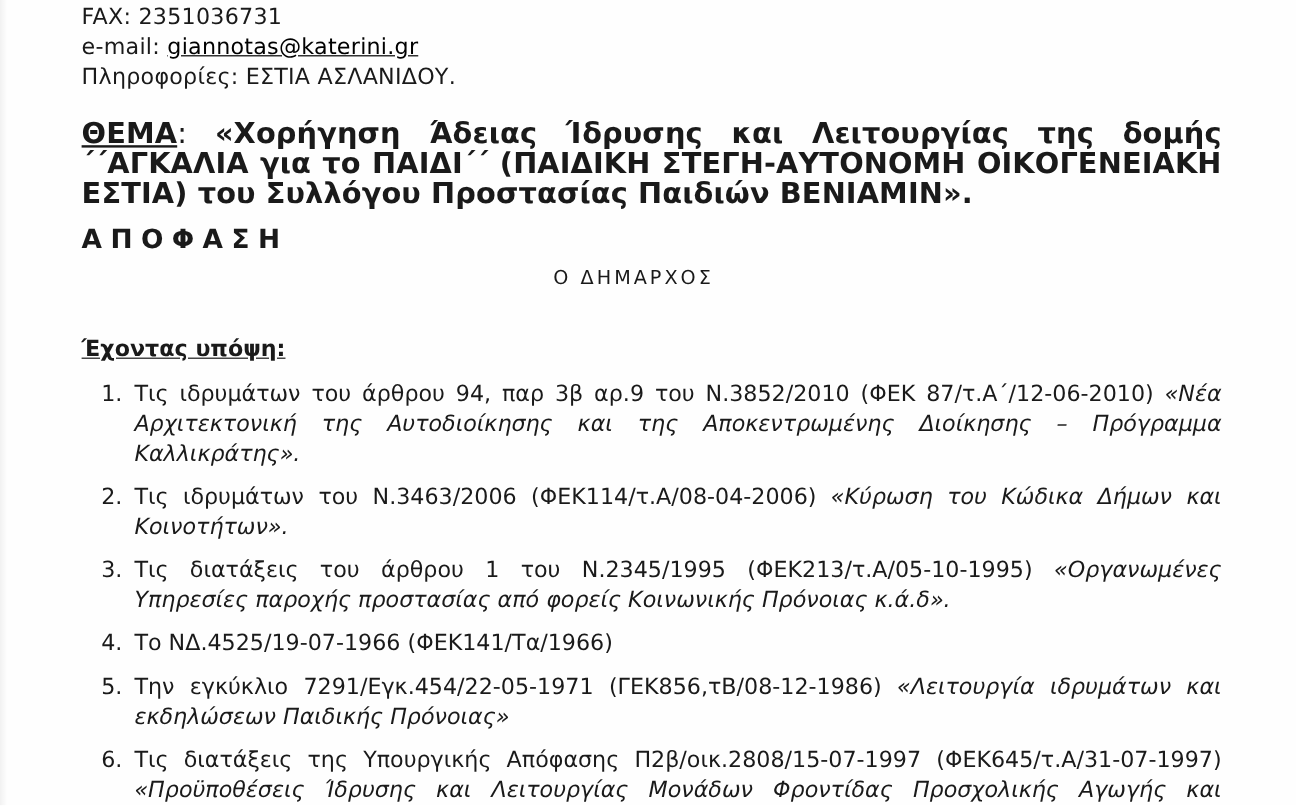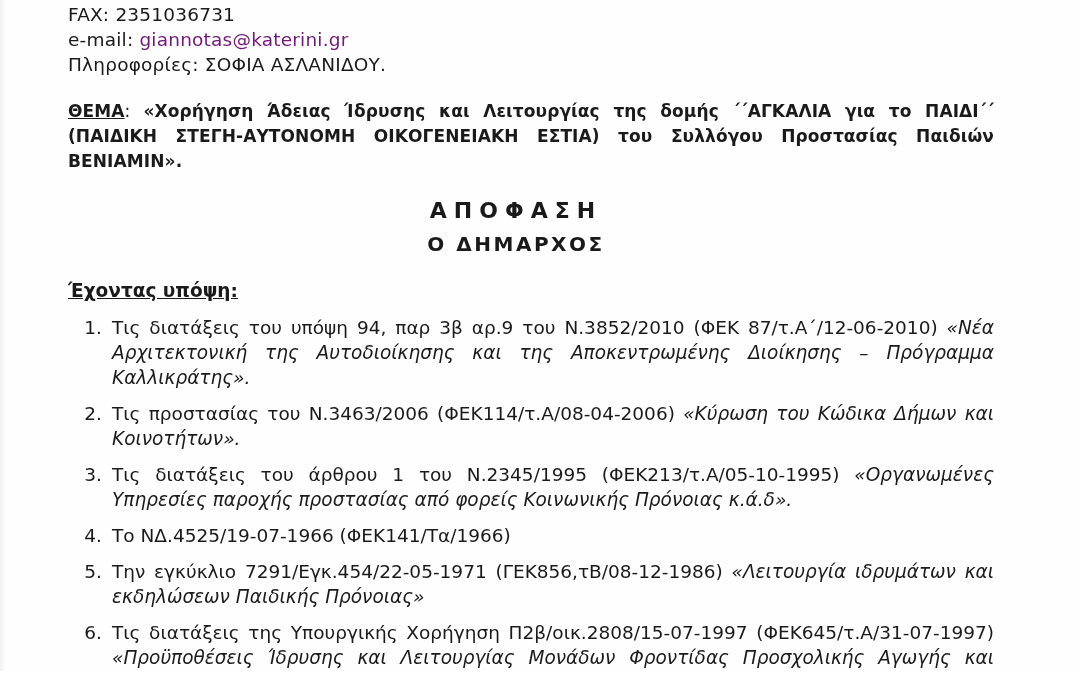--- a/index.html
+++ b/index.html
@@ -13,75 +13,75 @@
     overflow: hidden;
     font-family: "DejaVu Sans", sans-serif;
     color: #1a1a1a;
   }
   .page {
     position: relative;
     width: 1080px;
     height: 675px;
     background: #fefefe;
     box-sizing: border-box;
-    padding: 0 86px 0 68px;
+    padding: 0 62px 0 68px;
   }
 
   
   .hdr {
     padding-top: 2px;
   }
   .hdr-line {
     font-size: 18.5px;
     line-height: 25px;
     letter-spacing: 0.2px;
     white-space: nowrap;
   }
   .email-link {
-    color: #701a75;
+    color: #000000;
+    text-decoration: underline;
   }
 
   
   .subject {
     margin-top: 22px;
-    font-size: 17px;
+    font-size: 24px;
     line-height: 25px;
     text-align: justify;
     text-justify: inter-word;
     letter-spacing: 0.1px;
   }
   .subject .lbl {
     font-weight: bold;
     text-decoration: underline;
   }
   .subject .ttl {
     font-weight: bold;
   }
 
   
   .title-main {
-    margin-top: 24px;
-    text-align: center;
+    margin-top: 14px;
     font-size: 22px;
     font-weight: bold;
     letter-spacing: 7px;
     padding-right: 30px;
   }
   .title-sub {
     margin-top: 9px;
     text-align: center;
-    font-size: 20px;
-    font-weight: bold;
+    font-size: 16px;
+    font-weight: normal;
     letter-spacing: 2.5px;
     padding-right: 30px;
   }
 
   
   .having {
-    margin-top: 24px;
+    margin-top: 40px;
     font-size: 18.5px;
     font-weight: bold;
     text-decoration: underline;
   }
 
   
   ol.items {
     margin: 14px 0 0 0;
     padding: 0;
     list-style: none;
@@ -125,35 +125,35 @@
 </style>
 </head>
 <body>
 
 <div class="page">
   <div class="edge-fade"></div>
 
   <div class="hdr">
     <div class="hdr-line">FAX: 2351036731</div>
     <div class="hdr-line"><span>e-mail: </span><span class="email-link">giannotas@katerini.gr</span></div>
-    <div class="hdr-line">Πληροφορίες: ΣΟΦΙΑ ΑΣΛΑΝΙΔΟΥ.</div>
+    <div class="hdr-line">Πληροφορίες: ΕΣΤΙΑ ΑΣΛΑΝΙΔΟΥ.</div>
   </div>
 
   <div class="subject">
     <span class="lbl">ΘΕΜΑ</span><span>: </span><span class="ttl">«Χορήγηση Άδειας Ίδρυσης και Λειτουργίας της δομής ΄΄ΑΓΚΑΛΙΑ για το ΠΑΙΔΙ΄΄ (ΠΑΙΔΙΚΗ ΣΤΕΓΗ-ΑΥΤΟΝΟΜΗ ΟΙΚΟΓΕΝΕΙΑΚΗ ΕΣΤΙΑ) του Συλλόγου Προστασίας Παιδιών ΒΕΝΙΑΜΙΝ».</span>
   </div>
 
   <div class="title-main">ΑΠΟΦΑΣΗ</div>
   <div class="title-sub">Ο ΔΗΜΑΡΧΟΣ</div>
 
   <div class="having">Έχοντας υπόψη:</div>
 
   <ol class="items" id="legal-list">
-      <li><span class="num">1.</span><span>Τις διατάξεις του υπόψη </span><span class="b">94</span><span>, παρ 3β αρ.9 του </span><span class="b">Ν.3852/2010 (ΦΕΚ 87/τ.Α΄/12-06-2010)</span><span class="it"> «Νέα Αρχιτεκτονική της Αυτοδιοίκησης και της Αποκεντρωμένης Διοίκησης – Πρόγραμμα Καλλικράτης».</span></li>
-      <li><span class="num">2.</span><span>Τις προστασίας του </span><span class="b">Ν.3463/2006 (ΦΕΚ114/τ.Α/08-04-2006)</span><span class="it"> «Κύρωση του Κώδικα Δήμων και Κοινοτήτων».</span></li>
+      <li><span class="num">1.</span><span>Τις ιδρυμάτων του άρθρου </span><span class="b">94</span><span>, παρ 3β αρ.9 του </span><span class="b">Ν.3852/2010 (ΦΕΚ 87/τ.Α΄/12-06-2010)</span><span class="it"> «Νέα Αρχιτεκτονική της Αυτοδιοίκησης και της Αποκεντρωμένης Διοίκησης – Πρόγραμμα Καλλικράτης».</span></li>
+      <li><span class="num">2.</span><span>Τις ιδρυμάτων του </span><span class="b">Ν.3463/2006 (ΦΕΚ114/τ.Α/08-04-2006)</span><span class="it"> «Κύρωση του Κώδικα Δήμων και Κοινοτήτων».</span></li>
       <li><span class="num">3.</span><span>Τις διατάξεις του άρθρου 1 του </span><span class="b">Ν.2345/1995 (ΦΕΚ213/τ.Α/05-10-1995)</span><span class="it"> «Οργανωμένες Υπηρεσίες παροχής προστασίας από φορείς Κοινωνικής Πρόνοιας κ.ά.δ».</span></li>
       <li><span class="num">4.</span><span>Το </span><span class="b">ΝΔ.4525/19-07-1966 (ΦΕΚ141/Τα/1966)</span></li>
       <li><span class="num">5.</span><span>Την εγκύκλιο </span><span class="b">7291/Εγκ.454/22-05-1971 (ΓΕΚ856,τΒ/08-12-1986)</span><span class="it"> «Λειτουργία ιδρυμάτων και εκδηλώσεων Παιδικής Πρόνοιας»</span></li>
-      <li><span class="num">6.</span><span>Τις διατάξεις της Υπουργικής Χορήγηση </span><span class="b">Π2β/οικ.2808/15-07-1997 (ΦΕΚ645/τ.Α/31-07-1997)</span><span class="it"> «Προϋποθέσεις Ίδρυσης και Λειτουργίας Μονάδων Φροντίδας Προσχολικής Αγωγής και Διαπαιδαγώγησης Παιδικών Εξοχών και γενικά Παιδικής Προστασίας Φορέων Ιδιωτικού</span></li>
+      <li><span class="num">6.</span><span>Τις διατάξεις της Υπουργικής Απόφασης </span><span class="b">Π2β/οικ.2808/15-07-1997 (ΦΕΚ645/τ.Α/31-07-1997)</span><span class="it"> «Προϋποθέσεις Ίδρυσης και Λειτουργίας Μονάδων Φροντίδας Προσχολικής Αγωγής και Διαπαιδαγώγησης Παιδικών Εξοχών και γενικά Παιδικής Προστασίας Φορέων Ιδιωτικού</span></li>
     </ol>
 
   <div class="bottom-clip"></div>
 </div>
 
 </body></html>

